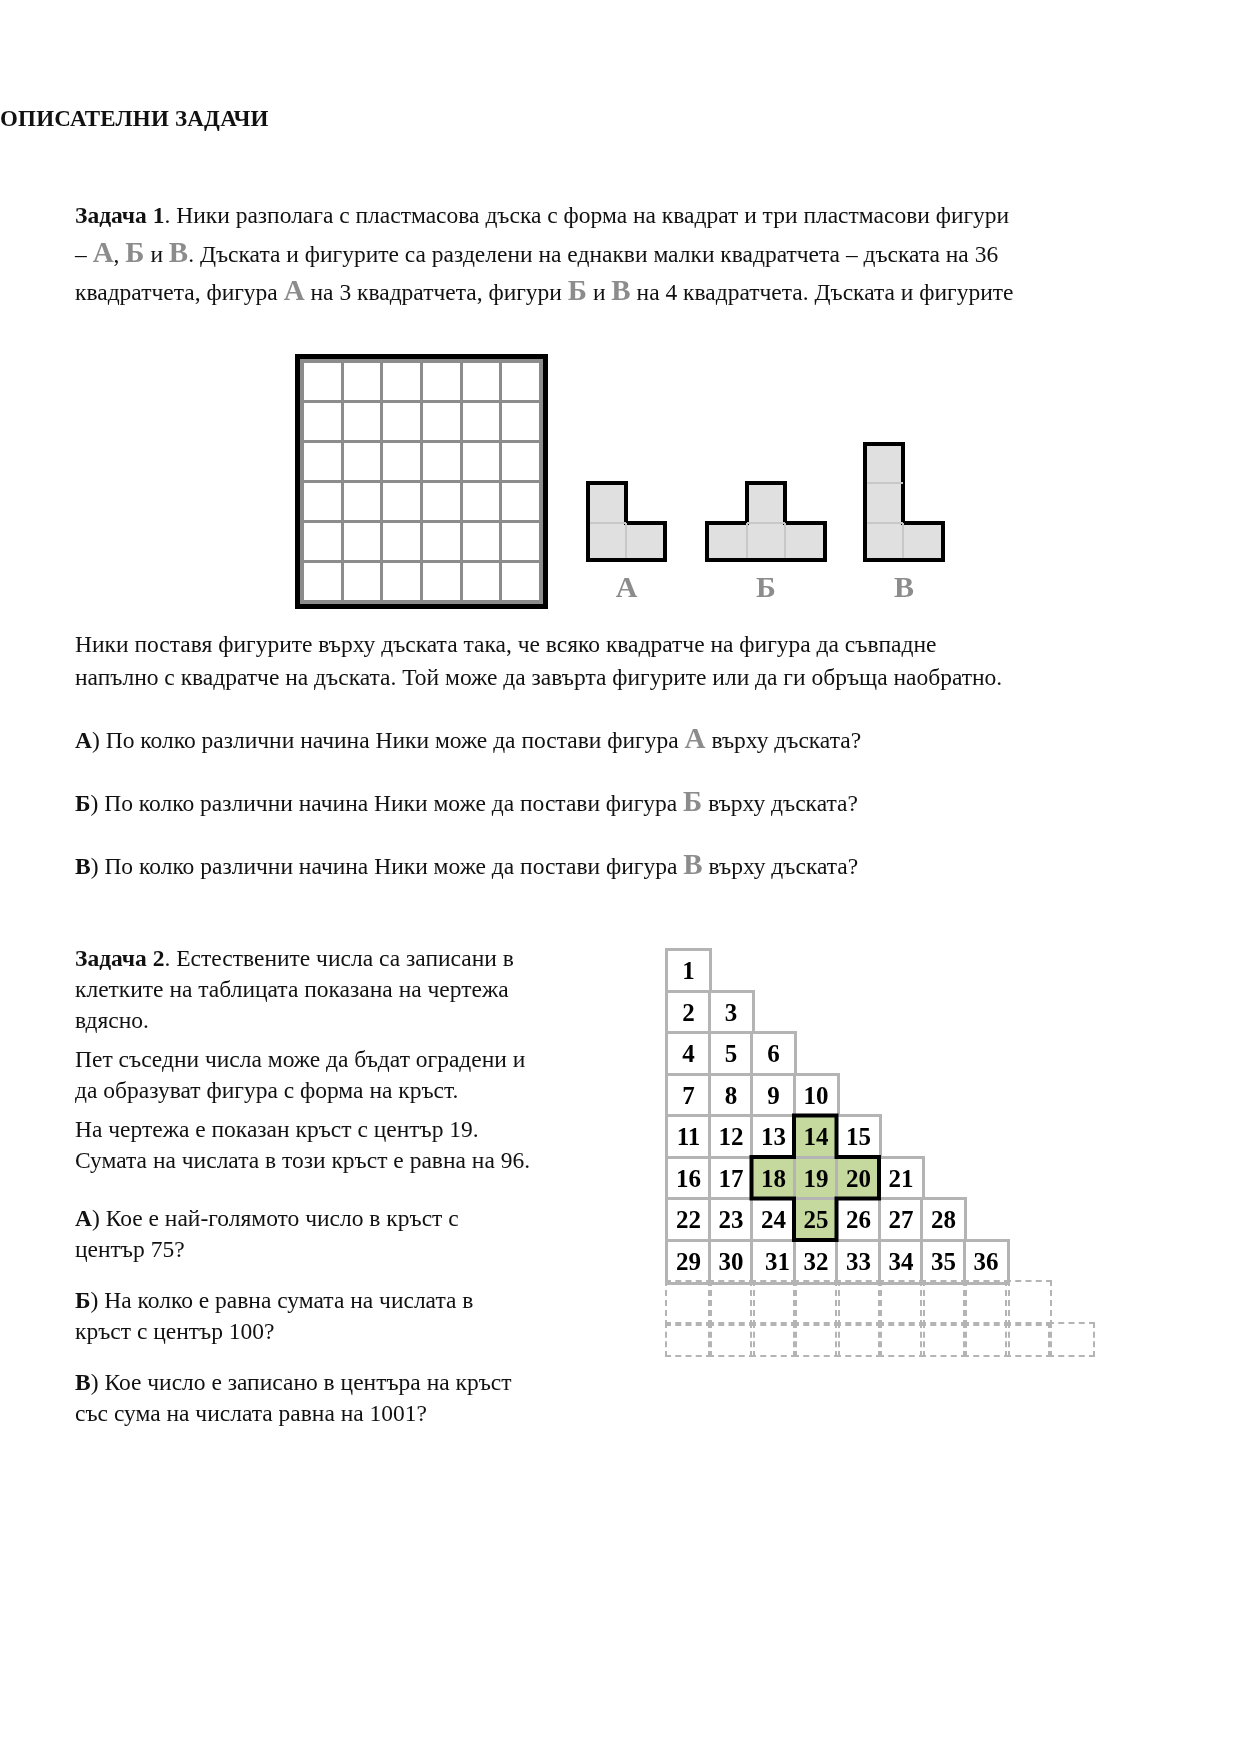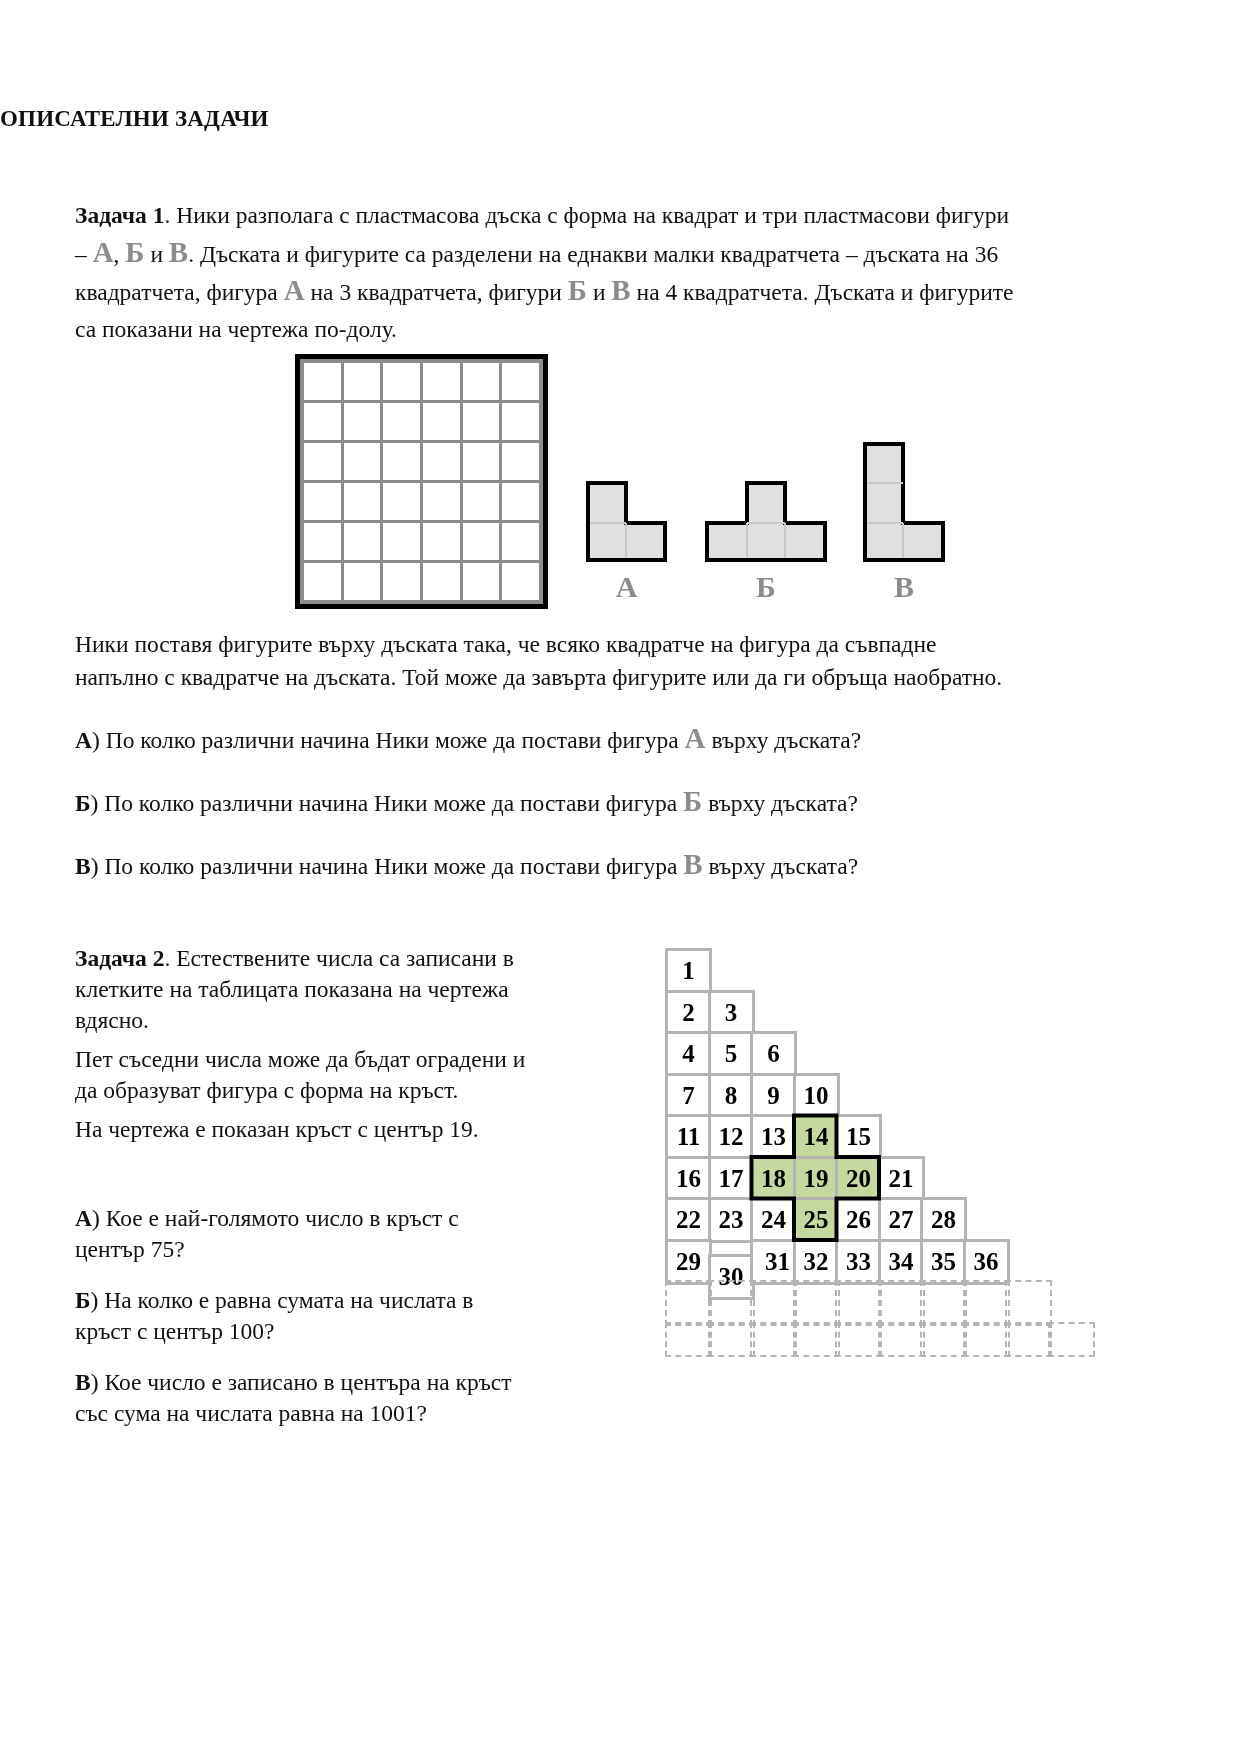--- a/index.html
+++ b/index.html
@@ -51,21 +51,20 @@
 </style>
 </head>
 <body>
 
 <div class="abs title">ОПИСАТЕЛНИ ЗАДАЧИ</div>
 
 <div class="abs para p1">
   <div><b>Задача 1</b><span>. Ники разполага с пластмасова дъска с форма на квадрат и три пластмасови фигури</span></div>
   <div><span>– </span><span class="gl">А</span><span>, </span><span class="gl">Б</span><span> и </span><span class="gl">В</span><span>. Дъската и фигурите са разделени на еднакви малки квадратчета – дъската на 36</span></div>
   <div><span>квадратчета, фигура </span><span class="gl">А</span><span> на 3 квадратчета, фигури </span><span class="gl">Б</span><span> и </span><span class="gl">В</span><span> на 4 квадратчета. Дъската и фигурите</span></div>
-  <div>са показани на чертежа по-долу.</div>
 </div>
 
 <div class="abs board">
   <div class="board-inner" id="board-inner">
       <div></div>
       <div></div>
       <div></div>
       <div></div>
       <div></div>
       <div></div>
@@ -150,20 +149,21 @@
   <div><b>Задача 2</b><span>. Естествените числа са записани в</span></div>
   <div>клетките на таблицата показана на чертежа</div>
   <div>вдясно.</div>
 </div>
 <div class="abs t2" style="top:1044px;">
   <div>Пет съседни числа може да бъдат оградени и</div>
   <div>да образуват фигура с форма на кръст.</div>
 </div>
 <div class="abs t2" style="top:1114px;">
   <div>На чертежа е показан кръст с център 19.</div>
+  <div>Сумата на числата в този кръст е равна на 96.</div>
 </div>
 <div class="abs t2" style="top:1203px;">
   <div><b>А</b><span>) Кое е най-голямото число в кръст с</span></div>
   <div>център 75?</div>
 </div>
 <div class="abs t2" style="top:1285px;">
   <div><b>Б</b><span>) На колко е равна сумата на числата в</span></div>
   <div>кръст с център 100?</div>
 </div>
 <div class="abs t2" style="top:1367px;">
@@ -194,21 +194,21 @@
     <div class="cell hl" style="left: 170px; top: 207.5px;">20</div>
     <div class="cell" style="left: 212.5px; top: 207.5px;">21</div>
     <div class="cell" style="left: 0px; top: 249px;">22</div>
     <div class="cell" style="left: 42.5px; top: 249px;">23</div>
     <div class="cell" style="left: 85px; top: 249px;">24</div>
     <div class="cell hl" style="left: 127.5px; top: 249px;">25</div>
     <div class="cell" style="left: 170px; top: 249px;">26</div>
     <div class="cell" style="left: 212.5px; top: 249px;">27</div>
     <div class="cell" style="left: 255px; top: 249px;">28</div>
     <div class="cell" style="left: 0px; top: 290.5px;">29</div>
-    <div class="cell" style="left: 42.5px; top: 306px;">30</div>
+    <div class="cell" style="left: 42.5px; top: 291px;">30</div>
     <div class="cell" style="left: 85px; top: 290.5px; padding-left: 8px;">31</div>
     <div class="cell" style="left: 127.5px; top: 290.5px;">32</div>
     <div class="cell" style="left: 170px; top: 290.5px;">33</div>
     <div class="cell" style="left: 212.5px; top: 290.5px;">34</div>
     <div class="cell" style="left: 255px; top: 290.5px;">35</div>
     <div class="cell" style="left: 297.5px; top: 290.5px;">36</div>
     <div class="cell dash" style="left: 0px; top: 332px;"></div>
     <div class="cell dash" style="left: 42.5px; top: 332px;"></div>
     <div class="cell dash" style="left: 85px; top: 332px;"></div>
     <div class="cell dash" style="left: 127.5px; top: 332px;"></div>

